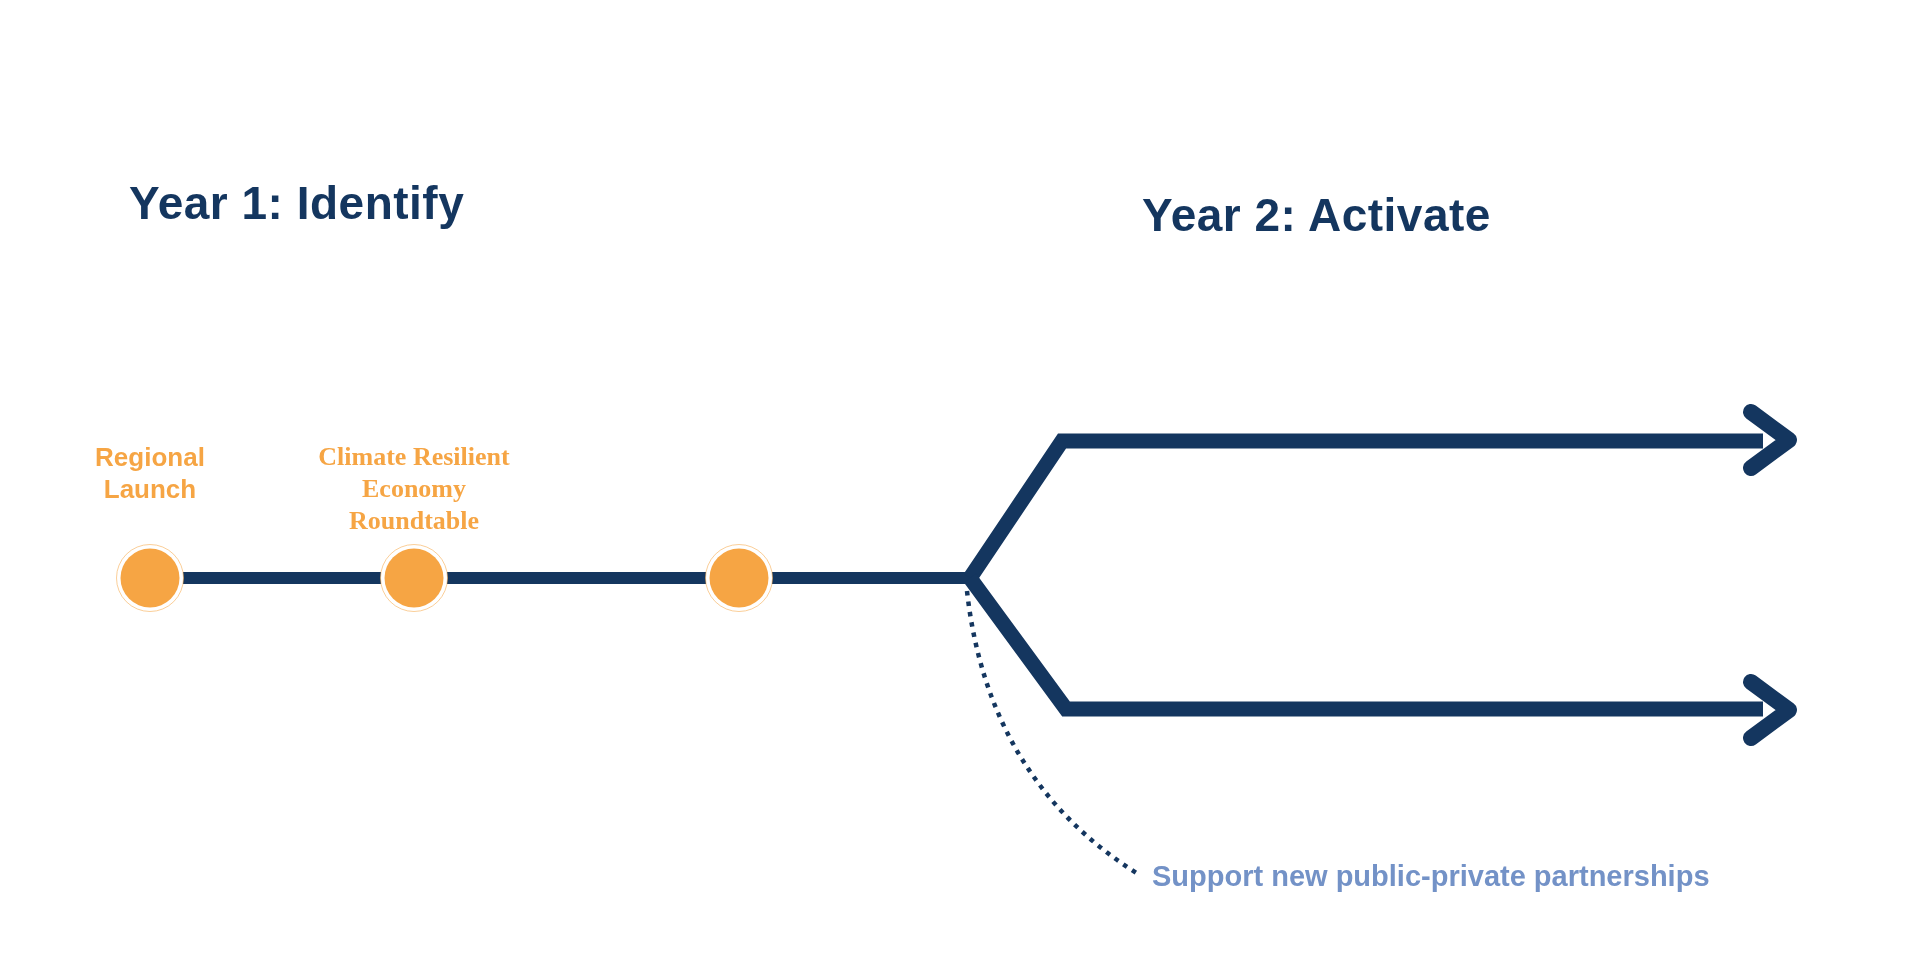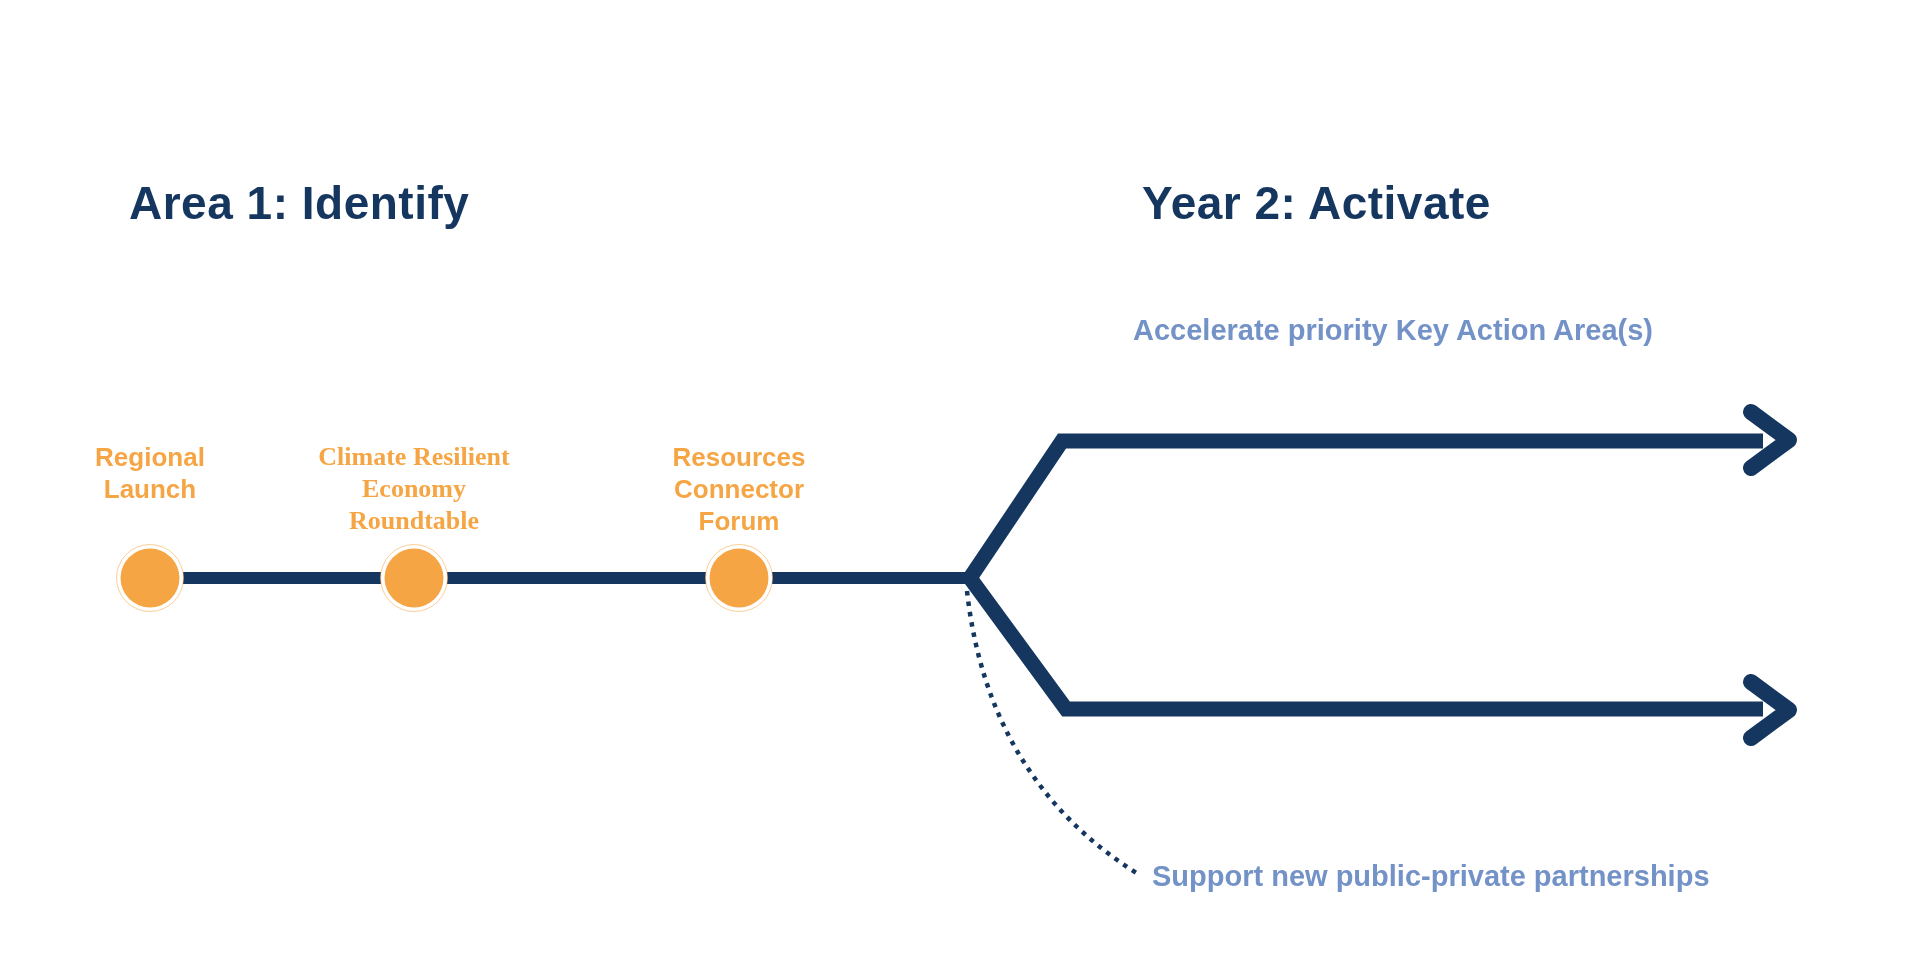--- a/index.html
+++ b/index.html
@@ -11,21 +11,21 @@
   *{margin:0;padding:0;box-sizing:border-box;}
   html,body{width:1920px;height:963px;background:var(--background);
     font-family:"Liberation Sans","DejaVu Sans",sans-serif;}
   .canvas{position:relative;width:1920px;height:963px;background:var(--background);overflow:hidden;}
 
   .diagram-svg{position:absolute;left:0;top:0;width:1920px;height:963px;}
 
   .year-title{position:absolute;font-size:46px;font-weight:bold;color:var(--navy);
     letter-spacing:0.5px;white-space:nowrap;}
   .year1-title{left:129px;top:176px;}
-  .year2-title{left:1142px;top:176px;}
+  .year2-title{left:1142px;top:188px;}
 
   .milestone-label{position:absolute;top:441px;width:360px;text-align:center;
     font-size:26px;font-weight:bold;color:var(--orange);line-height:32px;white-space:pre-line;}
   .milestone-label.m0{left:-30px;}   
   .milestone-label.m1{left:234px;font-family:Liberation Serif, serif;}   
   .milestone-label.m2{left:559px;}   
 
   .branch-label{position:absolute;font-size:29px;font-weight:bold;color:var(--steel-blue);
     line-height:39px;white-space:pre-line;}
   .branch-label.top{left:1133px;top:311px;}
@@ -64,28 +64,24 @@
     <g>
       <circle class="dot-ring" cx="414" cy="578" r="33.5"></circle>
       <circle class="dot-core" cx="414" cy="578" r="29.5"></circle>
     </g>
     <g>
       <circle class="dot-ring" cx="739" cy="578" r="33.5"></circle>
       <circle class="dot-core" cx="739" cy="578" r="29.5"></circle>
     </g>
   </svg>
 
-  <div class="year-title year1-title">Area 1: Identify</div>
+  <div class="year-title year1-title">Year 1: Identify</div>
   <div class="year-title year2-title">Year 2: Activate</div>
 
   <div class="milestone-label m0">Regional
 Launch</div>
   <div class="milestone-label m1">Climate Resilient
 Economy
 Roundtable</div>
-  <div class="milestone-label m2">Resources
-Connector
-Forum</div>
 
-  <div class="branch-label top">Accelerate priority Key Action Area(s)</div>
   <div class="branch-label dotted">Support new public-private partnerships</div>
 
 </div>
 
 </body></html>

